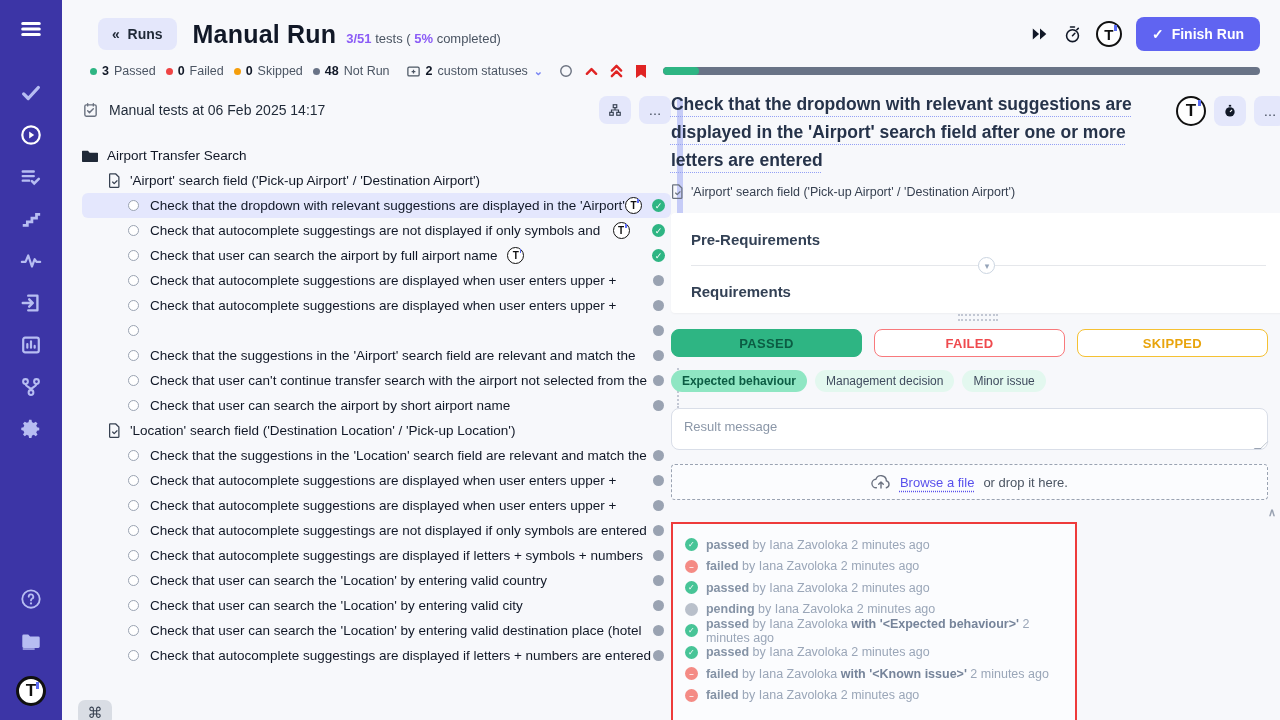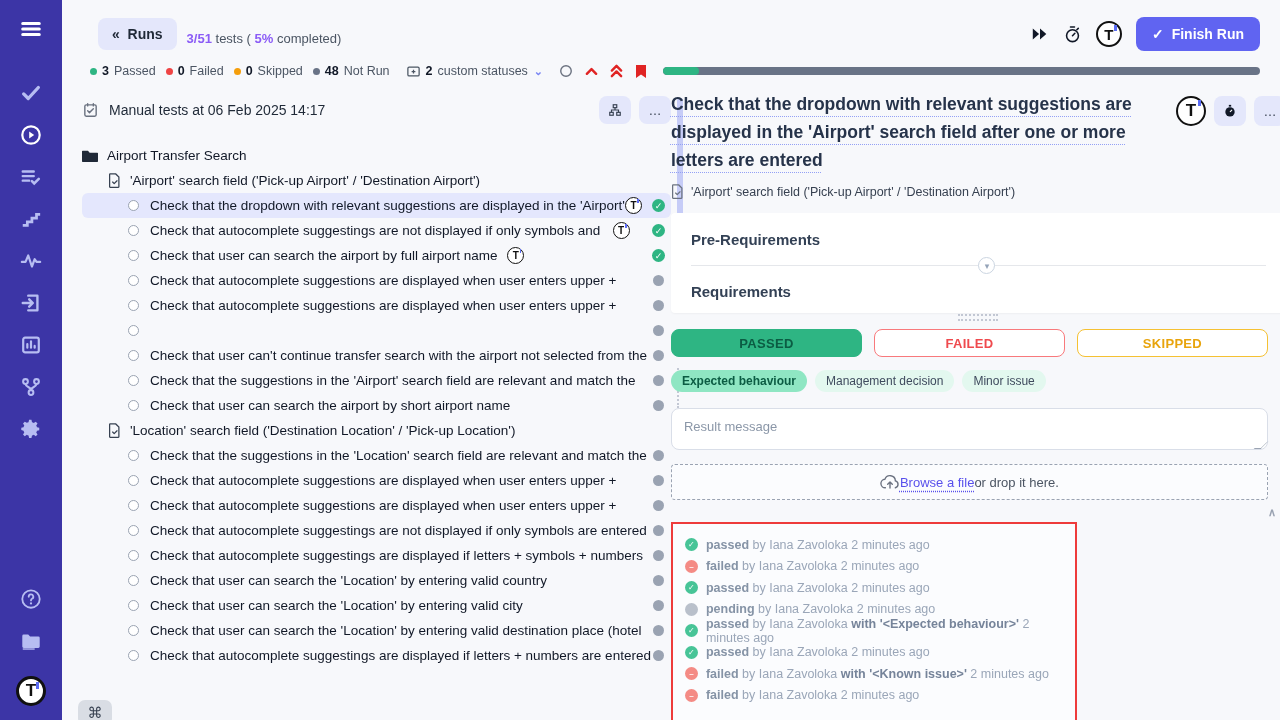--- a/index.html
+++ b/index.html
@@ -128,21 +128,21 @@
 
   .result-box { margin-top:16px; margin-right:18px; position:relative;}
   .result-box textarea { width:100%; height:42px; resize:none; border:1px solid #d9dee8; border-radius:8px;
     padding:10px 12px; font-size:13px; font-family:inherit; color:#374151; background:#fff; }
   .result-box textarea::placeholder { color:#8b97a8; }
   .resize-corner { position:absolute; right:3px; bottom:5px; width:8px; height:8px;
     border-right:1.5px solid #9aa3b2; border-bottom:1.5px solid #9aa3b2; transform:skew(-45deg) rotate(0deg);
     clip-path:polygon(100% 0,100% 100%,0 100%); cursor:nwse-resize;}
 
   .drop-area { margin-top:10px; margin-right:18px; height:36px; border:1.5px dashed #9aa3b2; border-radius:4px;
-    display:flex; align-items:center; justify-content:center; font-size:13px; color:#4b5563;
+    display:flex; align-items:center; justify-content:center; gap:9px; font-size:13px; color:#4b5563;
     cursor:pointer; background:#fbfcfe;}
   .drop-area a { color:#5850ec; text-decoration:underline dotted; text-underline-offset:4px; font-weight:normal;}
 
   .collapse-row { display:flex; justify-content:flex-end; padding-right:10px; margin-top:6px;
     color:#9aa3b2; font-size:11px; font-weight:bold; cursor:pointer; height:14px; line-height:12px;}
 
   .history-box { margin-top:2px; width:406px; border:2px solid #ee3b3b; background:#fbfcfe;
     padding:10px 12px 0 12px; height:202px; }
   .h-item { display:flex; align-items:center; gap:8px; height:21.5px; font-size:12.5px; color:#9aa6b8; }
   .h-ico { width:13px; height:13px; border-radius:50%; flex:0 0 auto; display:flex; align-items:center;
@@ -235,20 +235,21 @@
       </svg>
   </div>
   <div class="sb-spacer" style="max-height:14px;"></div>
   <div class="sb-tlogo">T<i></i></div>
 </nav>
 
 <div class="main">
 
   <div class="hdr">
     <button class="btn-runs">«&nbsp;&nbsp;<span>Runs</span></button>
+    <span class="hdr-title">Manual Run</span>
     <span class="hdr-sub">
       <b>3/51</b> <span>tests (</span> <b>5%</b> <span>completed)</span>
     </span>
     <div class="hdr-right">
       <span class="hdr-ico">
         <svg width="18" height="14" viewBox="0 0 20 14" fill="#111827">
             <path d="M2 1l7 6-7 6zM10 1l7 6-7 6z"></path>
           </svg>
       </span>
       <span class="hdr-ico">
@@ -402,28 +403,28 @@
   </div>
 
   <div class="test-row">
     <span class="radio"></span>
 
     <span class="status-dot notrun"></span>
   </div>
 
   <div class="test-row">
     <span class="radio"></span>
+    <span class="test-label">Check that the suggestions in the 'Airport' search field are relevant and match the</span>
+
+    <span class="status-dot notrun"></span>
+  </div>
+
+  <div class="test-row">
+    <span class="radio"></span>
     <span class="test-label">Check that user can't continue transfer search with the airport not selected from the</span>
-
-    <span class="status-dot notrun"></span>
-  </div>
-
-  <div class="test-row">
-    <span class="radio"></span>
-    <span class="test-label">Check that the suggestions in the 'Airport' search field are relevant and match the</span>
 
     <span class="status-dot notrun"></span>
   </div>
 
   <div class="test-row">
     <span class="radio"></span>
     <span class="test-label">Check that user can search the airport by short airport name</span>
 
     <span class="status-dot notrun"></span>
   </div>

